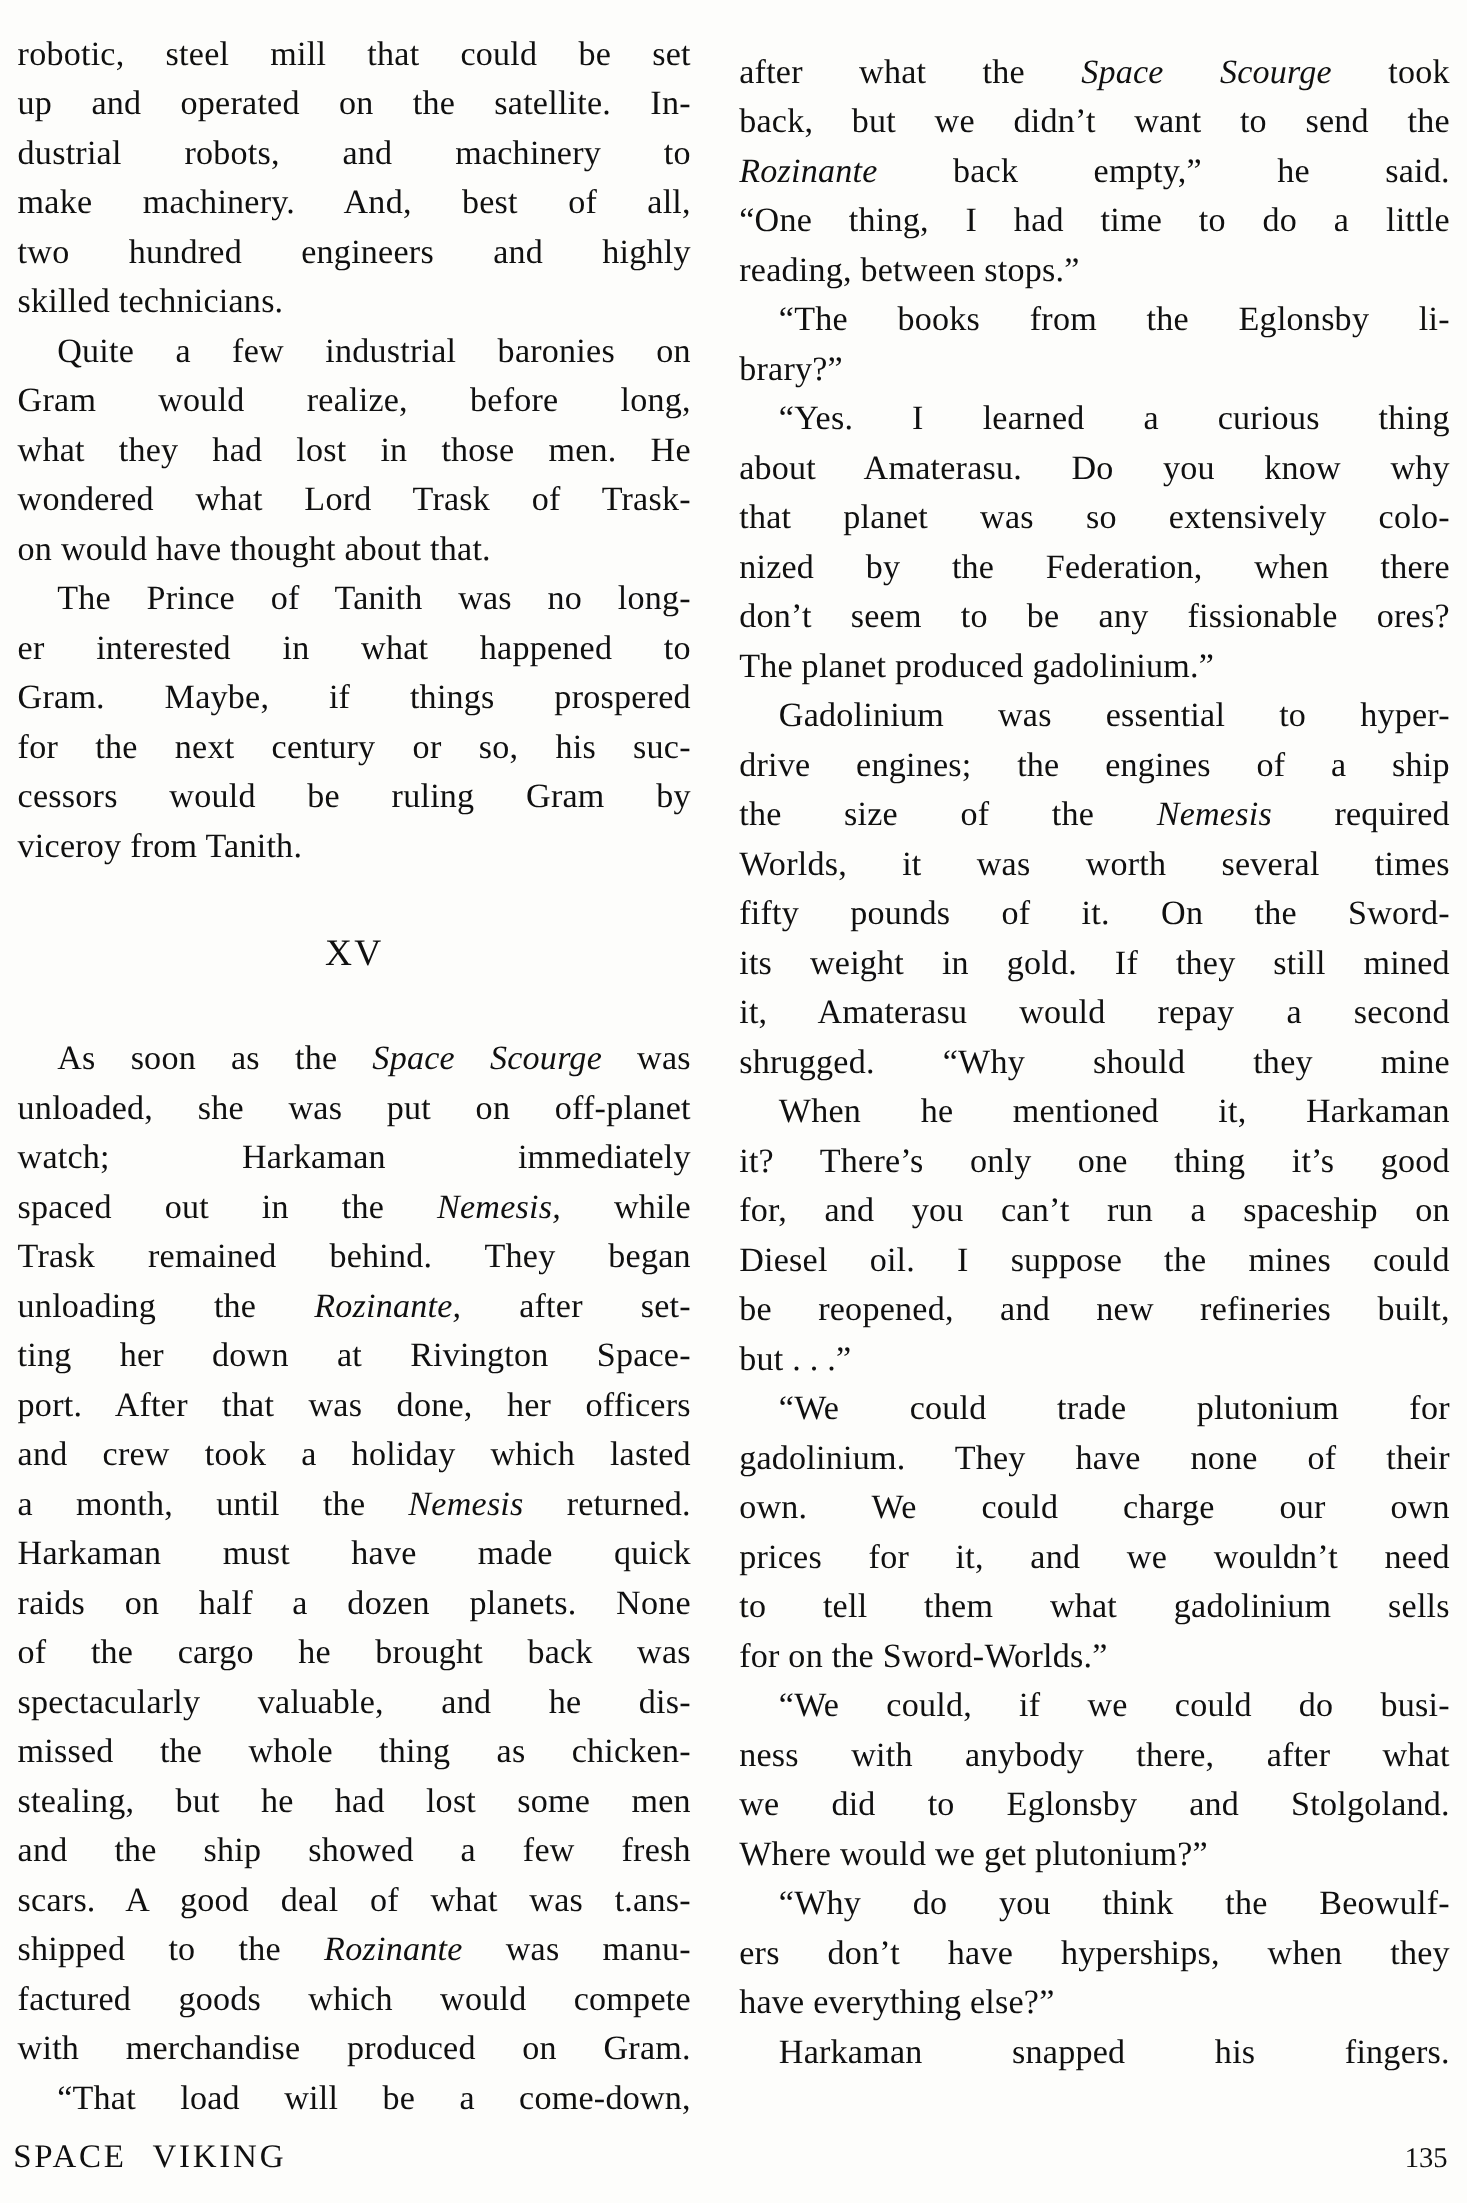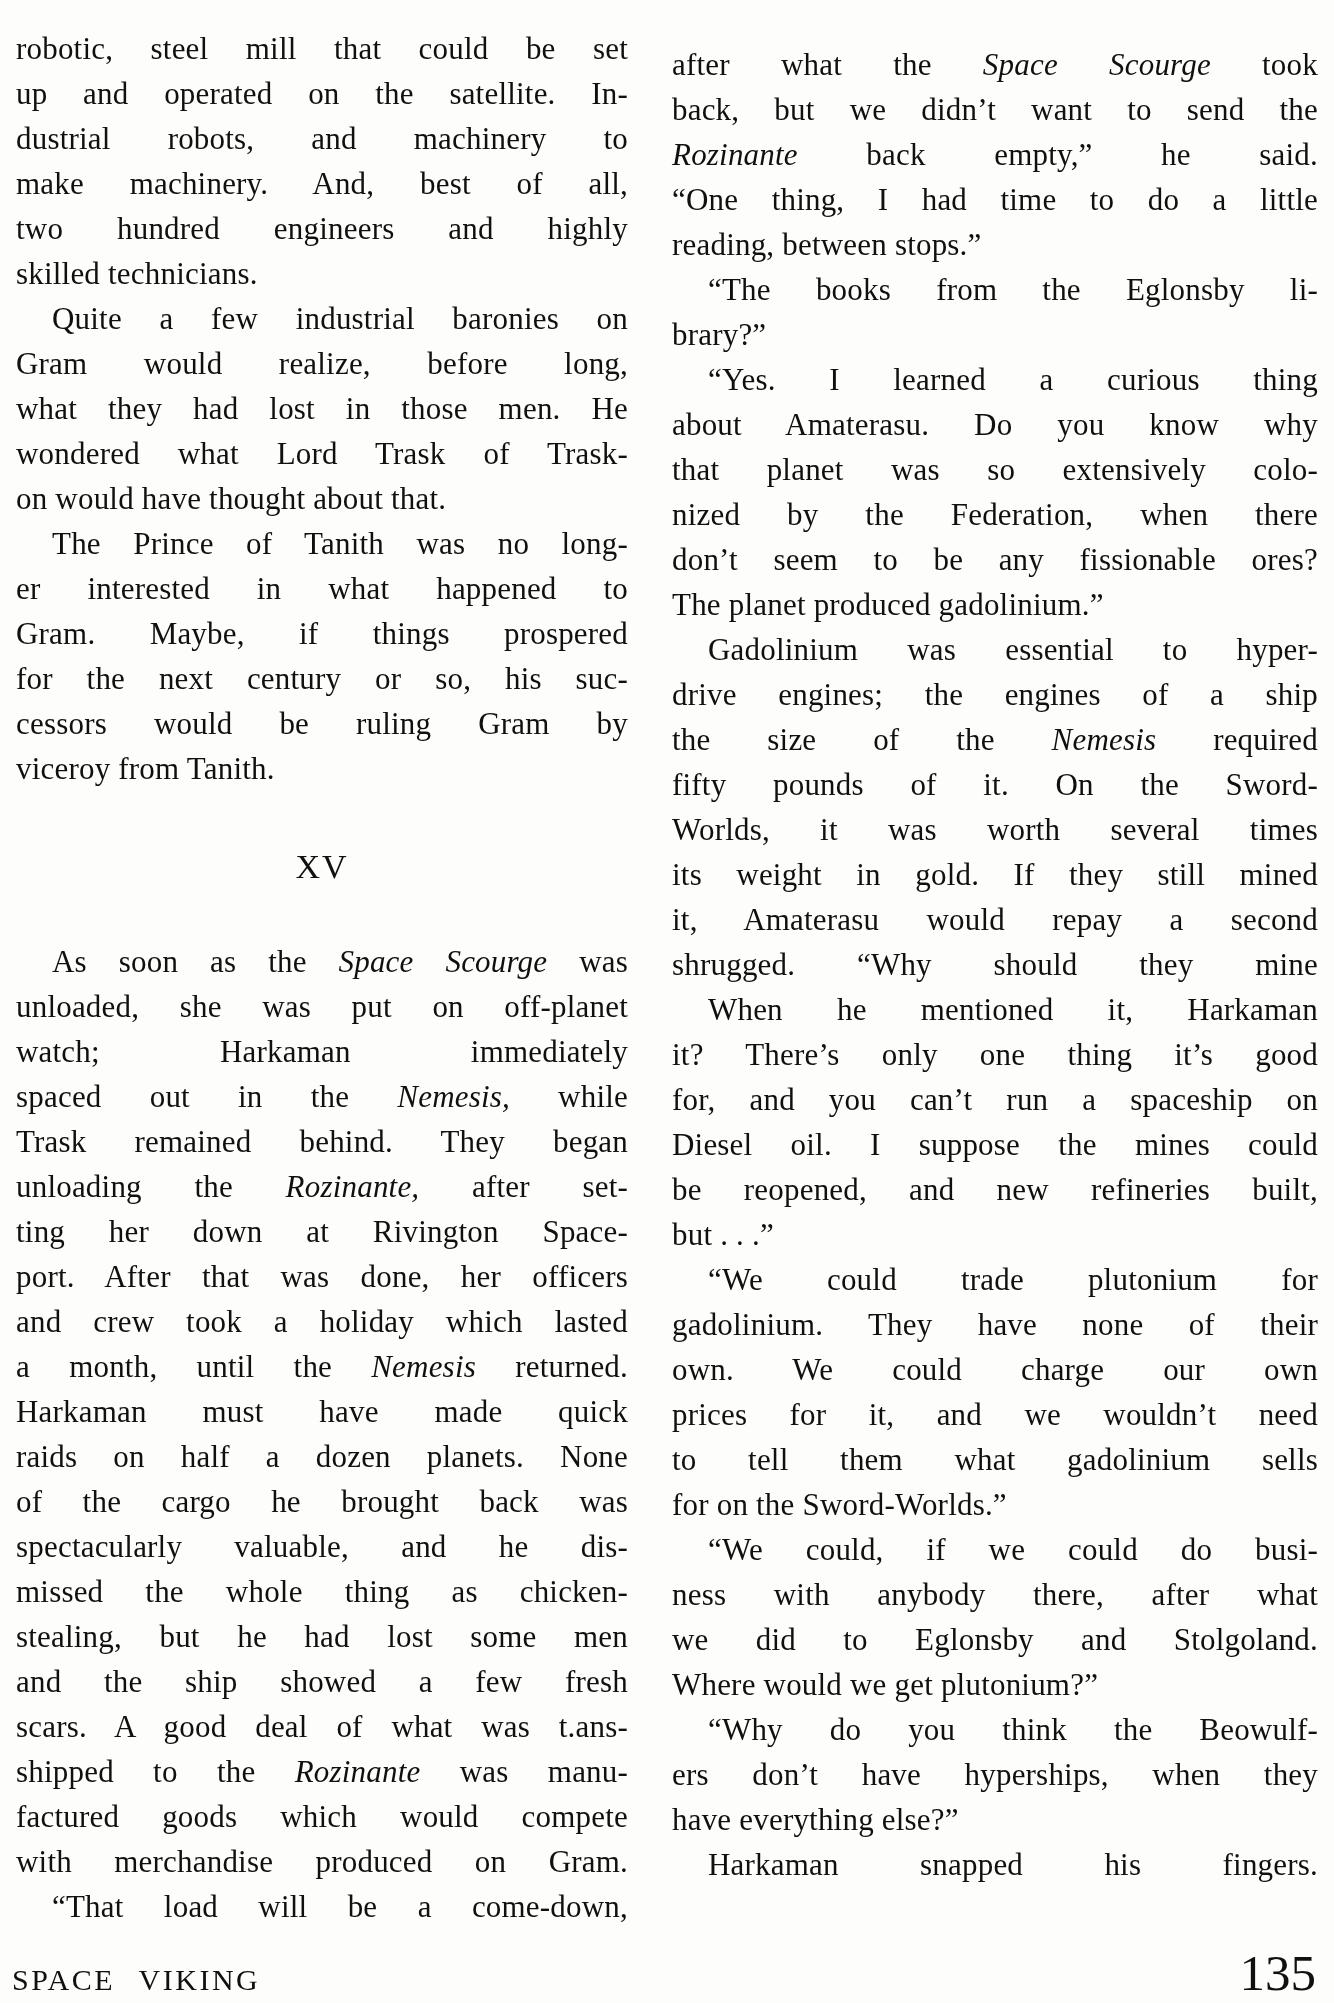--- a/index.html
+++ b/index.html
@@ -54,21 +54,21 @@
     display: flex;
     justify-content: space-between;
     align-items: baseline;
   }
   .running-title {
     font-size: 30px;
     letter-spacing: 2.5px;
     word-spacing: 14px;
   }
   .page-number {
-    font-size: 51px;
+    font-size: 26px;
     text-align: center;
   }
 </style>
 </head>
 <body>
 
 <div class="page" style="--paper: #fdfdfb; --ink: #101010;">
   <div class="columns">
     <div class="col col-left">
         <div class="line"><span>robotic, steel mill that could be set</span></div>
@@ -122,22 +122,22 @@
         <div class="line flush"><span>brary?”</span></div>
         <div class="line indent"><span>“Yes. I learned a curious thing</span></div>
         <div class="line"><span>about Amaterasu. Do you know why</span></div>
         <div class="line"><span>that planet was so extensively colo-</span></div>
         <div class="line"><span>nized by the Federation, when there</span></div>
         <div class="line"><span>don’t seem to be any fissionable ores?</span></div>
         <div class="line flush"><span>The planet produced gadolinium.”</span></div>
         <div class="line indent"><span>Gadolinium was essential to hyper-</span></div>
         <div class="line"><span>drive engines; the engines of a ship</span></div>
         <div class="line"><span>the size of the </span><span class="it">Nemesis</span><span> required</span></div>
+        <div class="line"><span>Worlds, it was worth several times</span></div>
         <div class="line"><span>fifty pounds of it. On the Sword-</span></div>
-        <div class="line"><span>Worlds, it was worth several times</span></div>
         <div class="line"><span>its weight in gold. If they still mined</span></div>
         <div class="line"><span>it, Amaterasu would repay a second</span></div>
         <div class="line"><span>shrugged. “Why should they mine</span></div>
         <div class="line indent"><span>When he mentioned it, Harkaman</span></div>
         <div class="line"><span>it? There’s only one thing it’s good</span></div>
         <div class="line"><span>for, and you can’t run a spaceship on</span></div>
         <div class="line"><span>Diesel oil. I suppose the mines could</span></div>
         <div class="line"><span>be reopened, and new refineries built,</span></div>
         <div class="line flush"><span>but . . .”</span></div>
         <div class="line indent"><span>“We could trade plutonium for</span></div>

